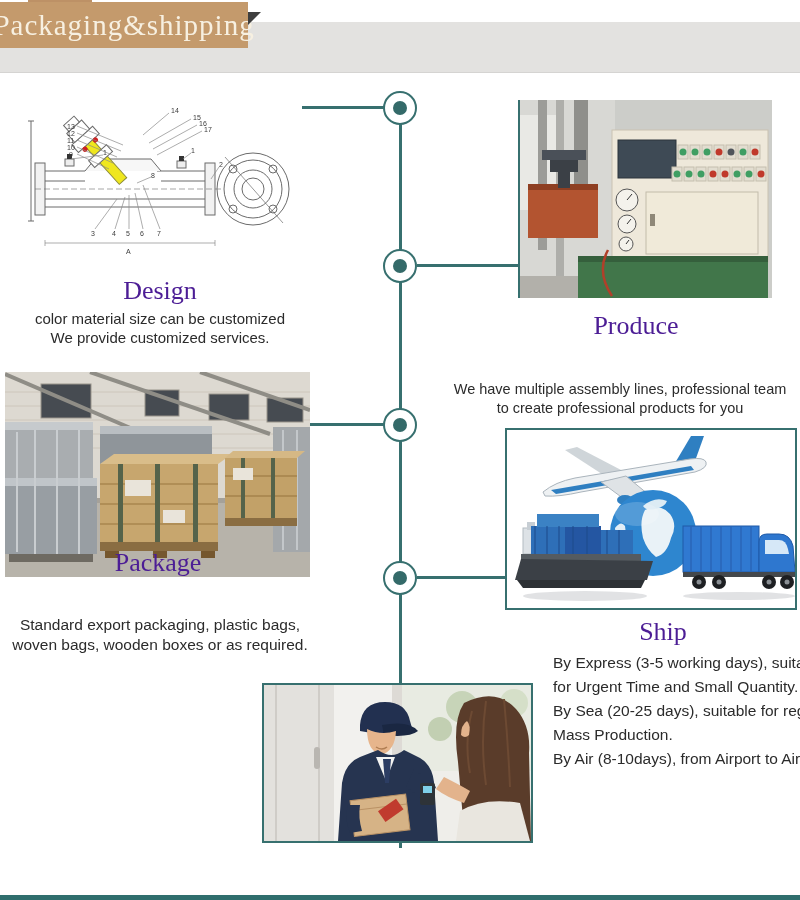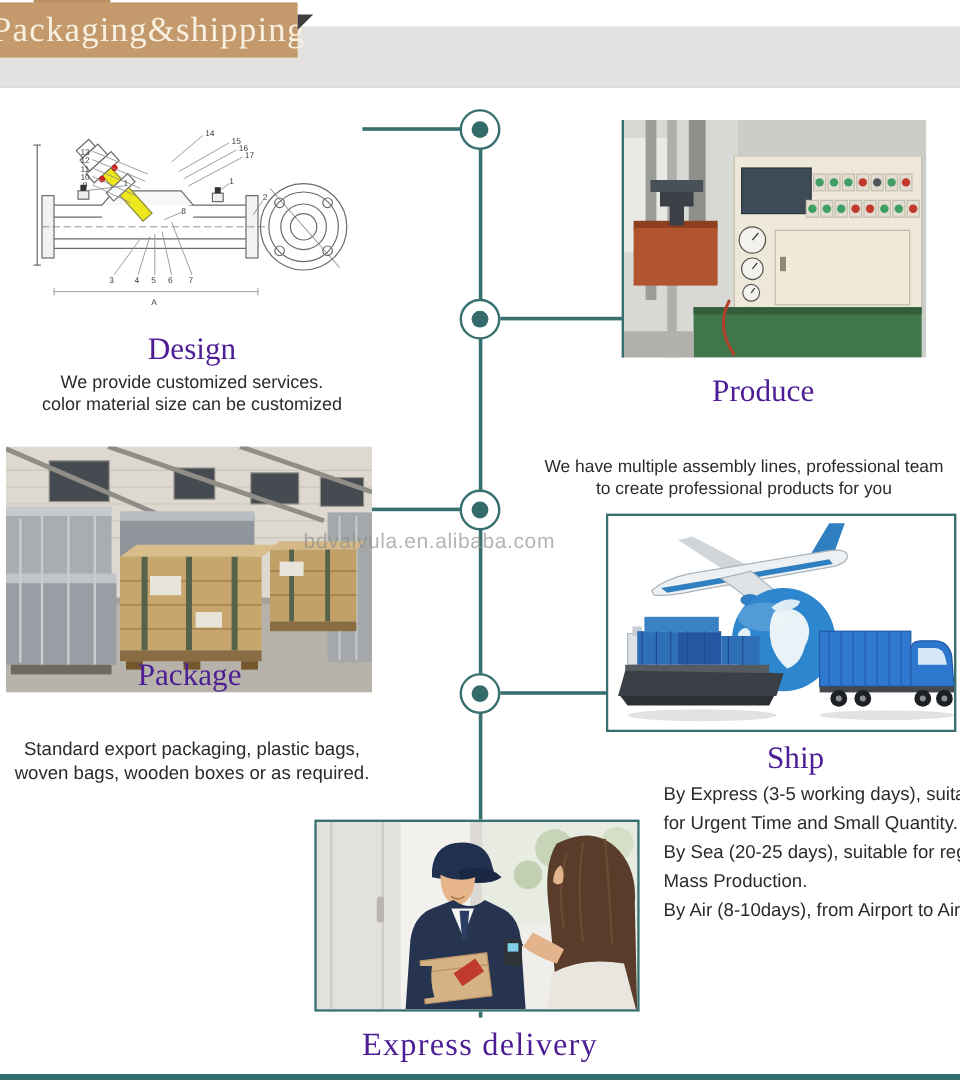--- a/index.html
+++ b/index.html
@@ -382,37 +382,35 @@
         <path d="M196 126 q24 -14 60 -8 l10 38 h-74 z" fill="#e9e6df"></path>
         <path d="M200 118 q-18 -6 -28 -14 l8 -12 q16 8 26 14 z" fill="#e3b38c"></path>
       </g>
     </svg>
   </div>
 
   <div class="step-title t-design">Design</div>
   <div class="step-title t-produce">Produce</div>
   <div class="step-title t-package">Package</div>
   <div class="step-title t-ship">Ship</div>
-  <div class="step-title t-express">Express delivery</div>
 
   <div class="step-desc d-design">
+    <div>color material size can be customized</div>
     <div>We provide customized services.</div>
-    <div>color material size can be customized</div>
   </div>
   <div class="step-desc d-produce">
     <div>We have multiple assembly lines, professional team</div>
     <div>to create professional products for you</div>
   </div>
   <div class="step-desc d-package">
     <div>Standard export packaging, plastic bags,</div>
     <div>woven bags, wooden boxes or as required.</div>
   </div>
   <div class="step-desc d-ship">
     <div>By Express (3-5 working days), suitable</div>
     <div>for Urgent Time and Small Quantity.</div>
     <div>By Sea (20-25 days), suitable for regular</div>
     <div>Mass Production.</div>
     <div>By Air (8-10days), from Airport to Airport.</div>
   </div>
 
-  <div class="watermark">bdvalvula.en.alibaba.com</div>
   <div class="bottom-bar"></div>
 </div>
 
 </body></html>

